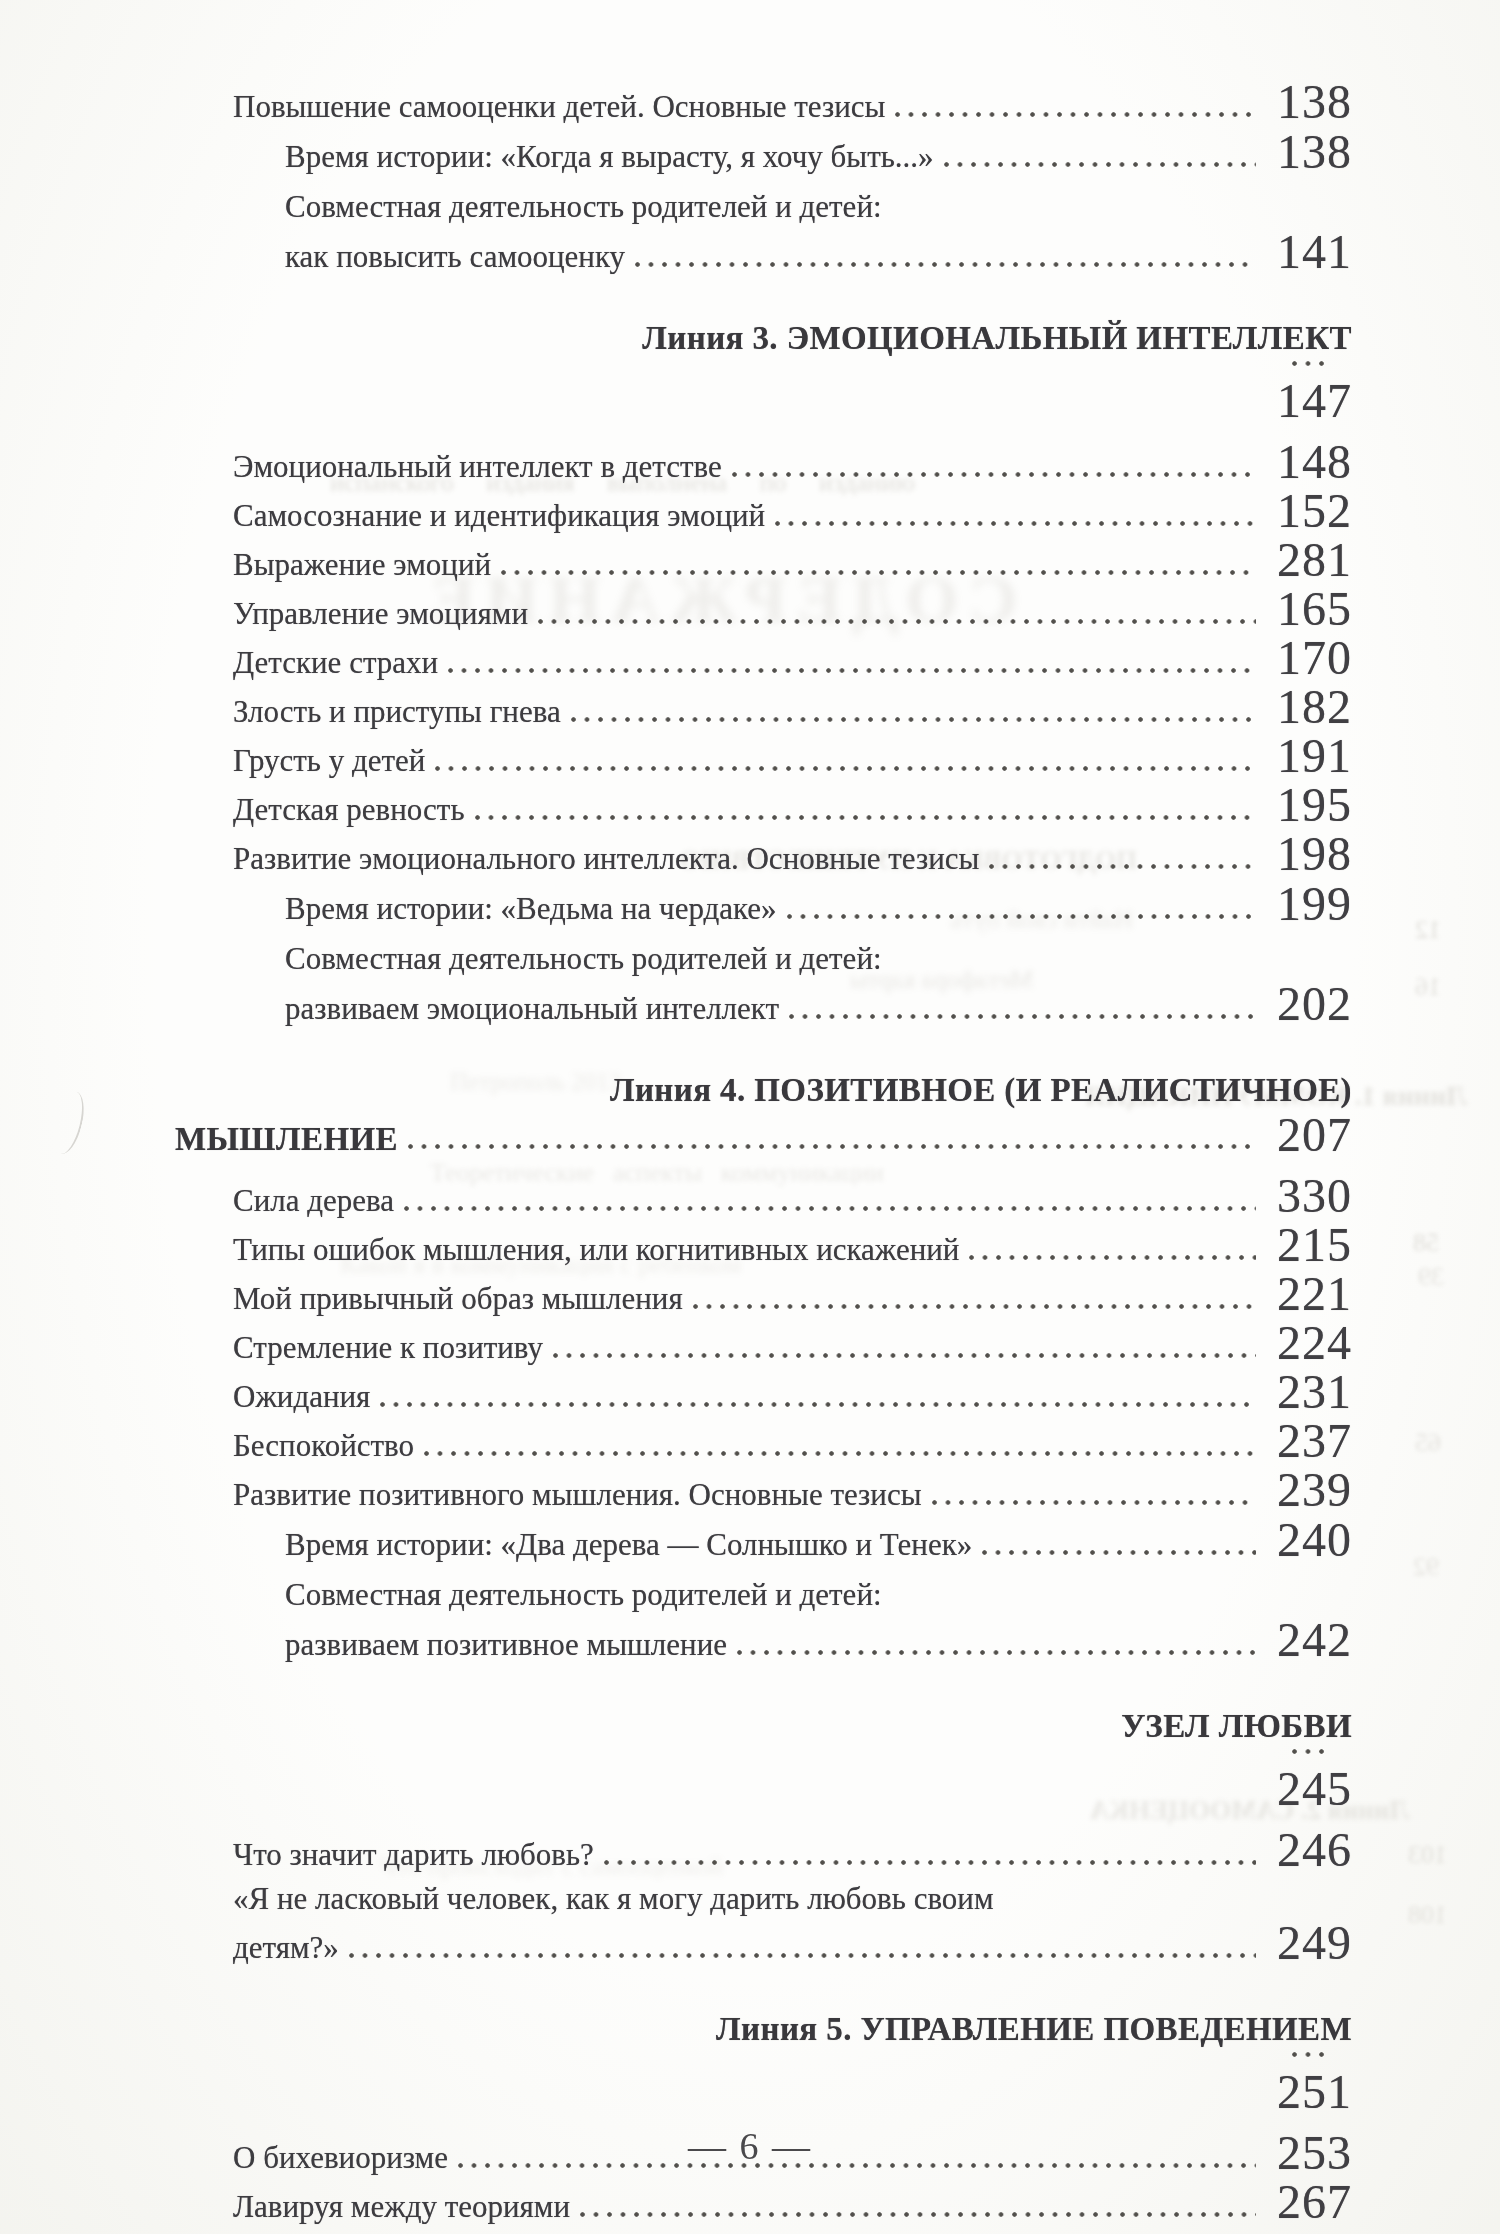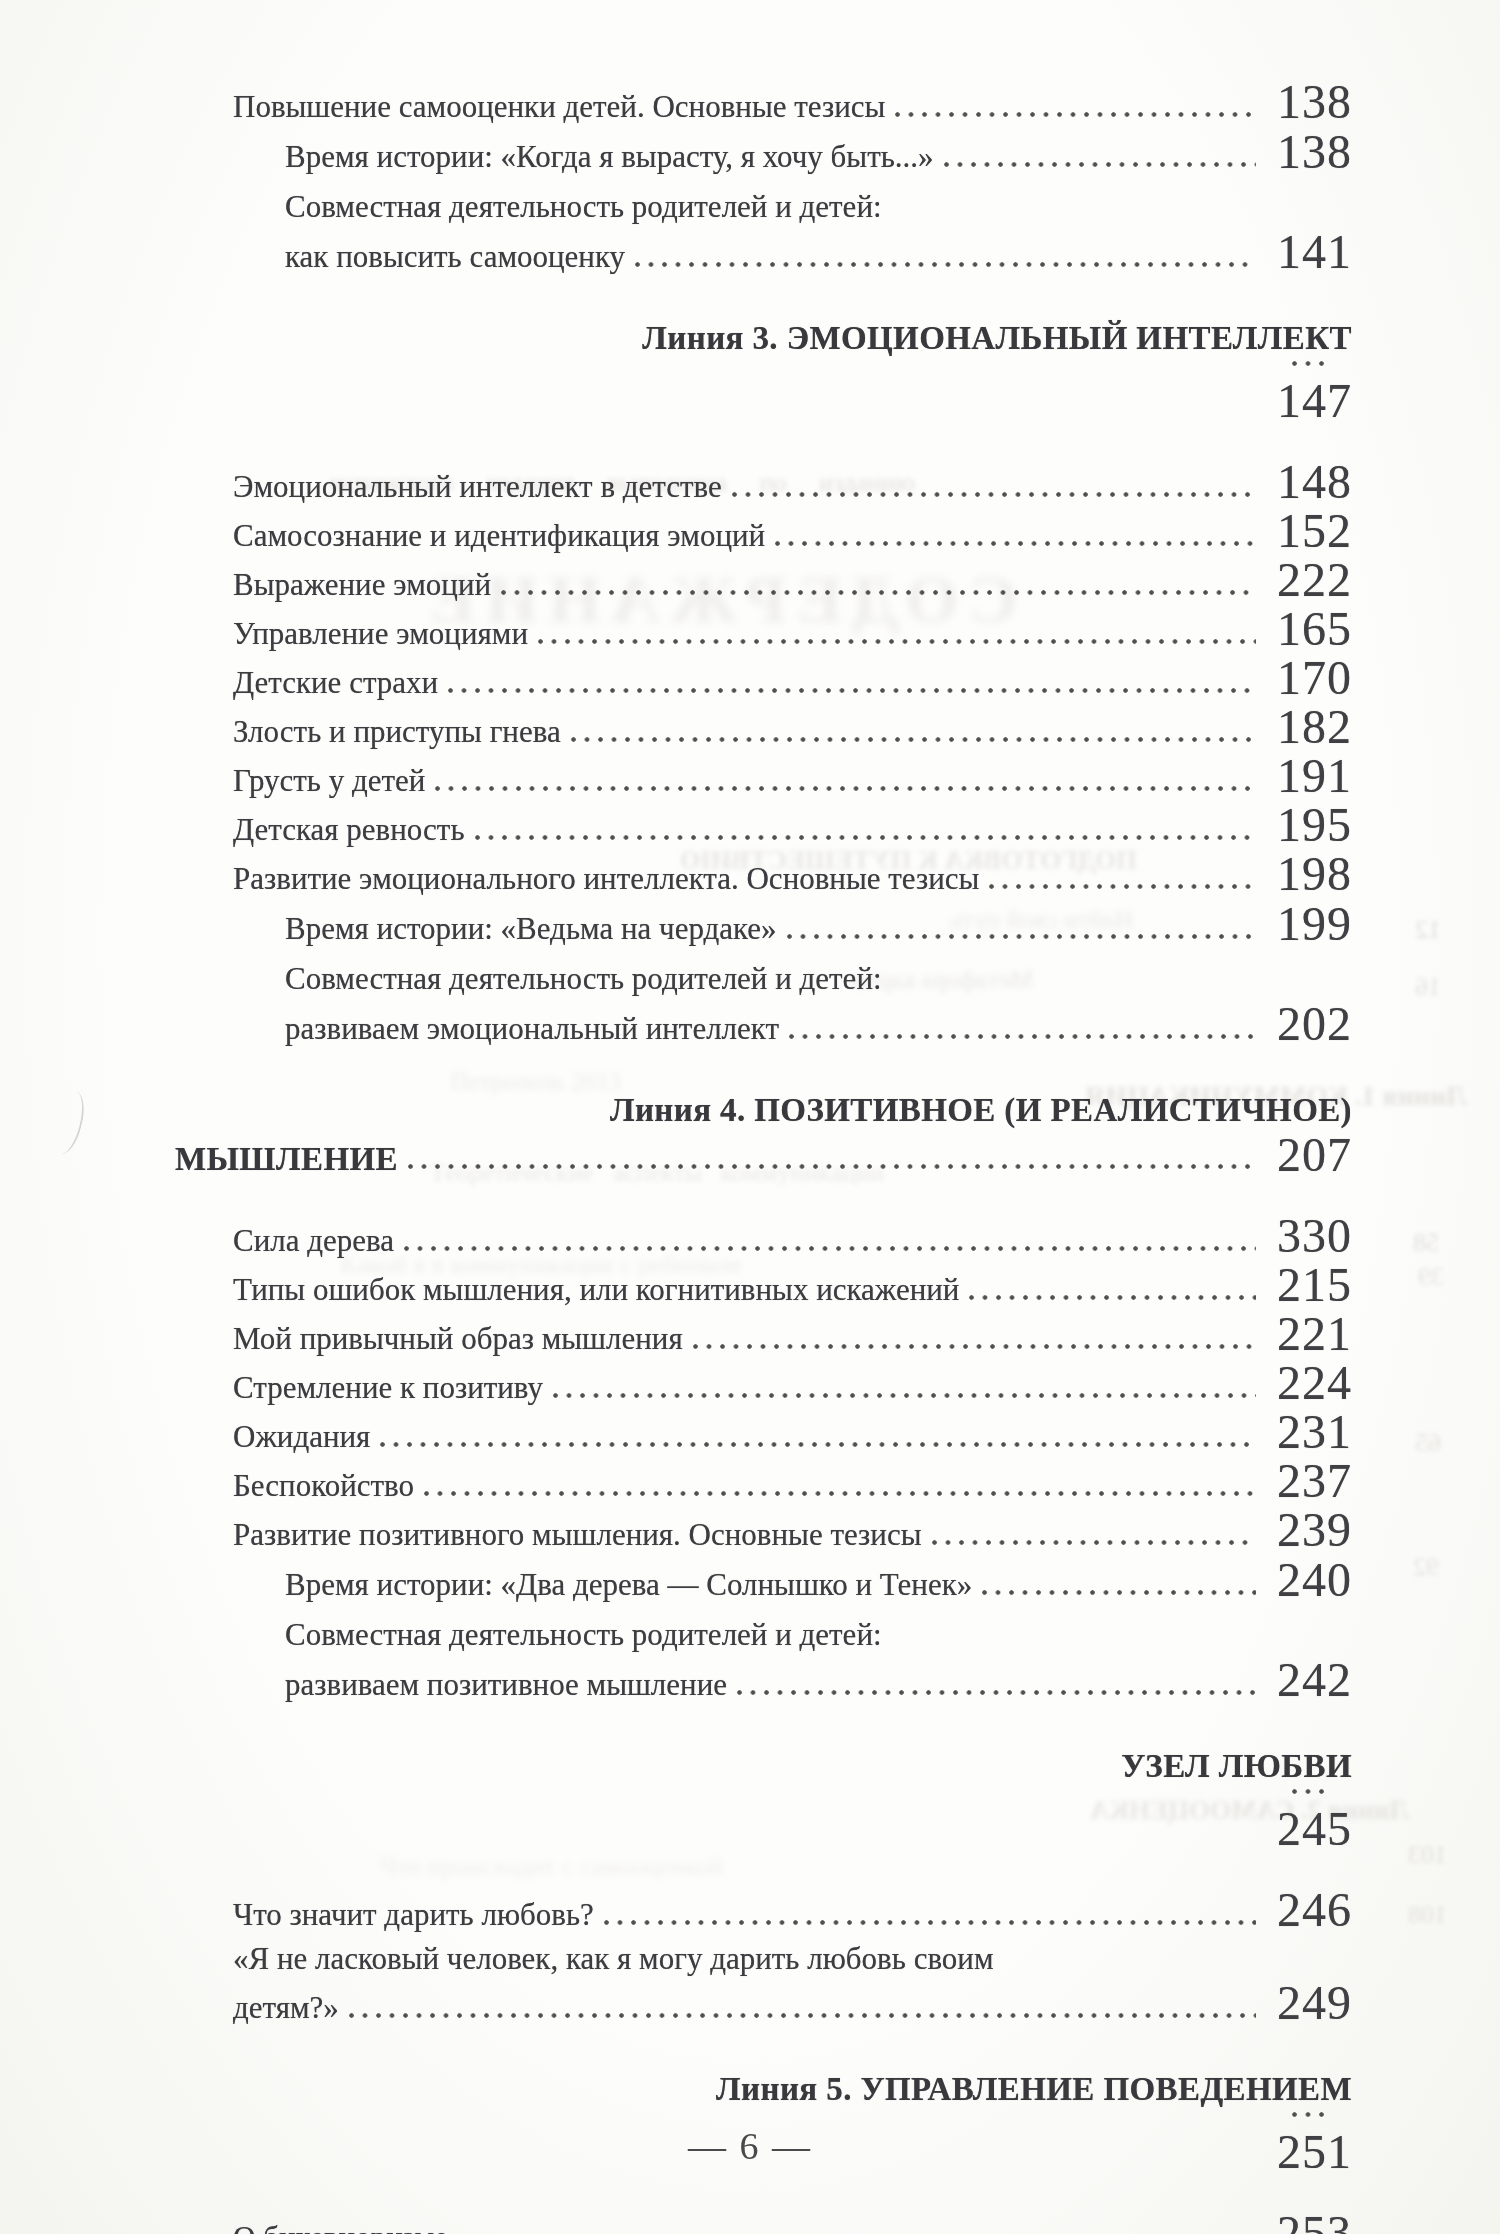--- a/index.html
+++ b/index.html
@@ -24,21 +24,21 @@
     min-height:44px;line-height:44px;font-size:31px;
     text-shadow:0 0 .7px rgba(61,60,64,.65);
   }
   .row.e{padding-left:58px;}
   .row.s{padding-left:110px;min-height:50px;}
   .row.h,.row.hc{
     padding-left:0;font-weight:bold;font-size:33px;
     line-height:46px;min-height:46px;letter-spacing:.4px;color:#39383c;
   }
   .row.h{margin-top:36px;flex-direction:column;}
-  .row.after-h{margin-top:32px;}
+  .row.after-h{margin-top:12px;}
   .title{white-space:nowrap;}
   .leader{
     flex:1 1 auto;height:5px;margin:0 20px 12px 10px;
     background-image:radial-gradient(circle at 2.5px 2.5px,#52504c 1.9px,rgba(82,80,76,0) 2.6px);
     background-size:13.5px 5px;background-repeat:repeat-x;background-position:left bottom;
     min-width:40px;
   }
   .h .leader,.hc .leader{margin-bottom:13px;}
   .pageno{
     font-weight:400;font-size:48px;line-height:44px;
@@ -136,21 +136,21 @@
         <span class="pageno">148</span>
       </div>
       <div class="row e">
         <span class="title">Самосознание и идентификация эмоций</span>
         <span class="leader"></span>
         <span class="pageno">152</span>
       </div>
       <div class="row e">
         <span class="title">Выражение эмоций</span>
         <span class="leader"></span>
-        <span class="pageno">222</span>
+        <span class="pageno">281</span>
       </div>
       <div class="row e">
         <span class="title">Управление эмоциями</span>
         <span class="leader"></span>
         <span class="pageno">165</span>
       </div>
       <div class="row e">
         <span class="title">Детские страхи</span>
         <span class="leader"></span>
         <span class="pageno">170</span>

